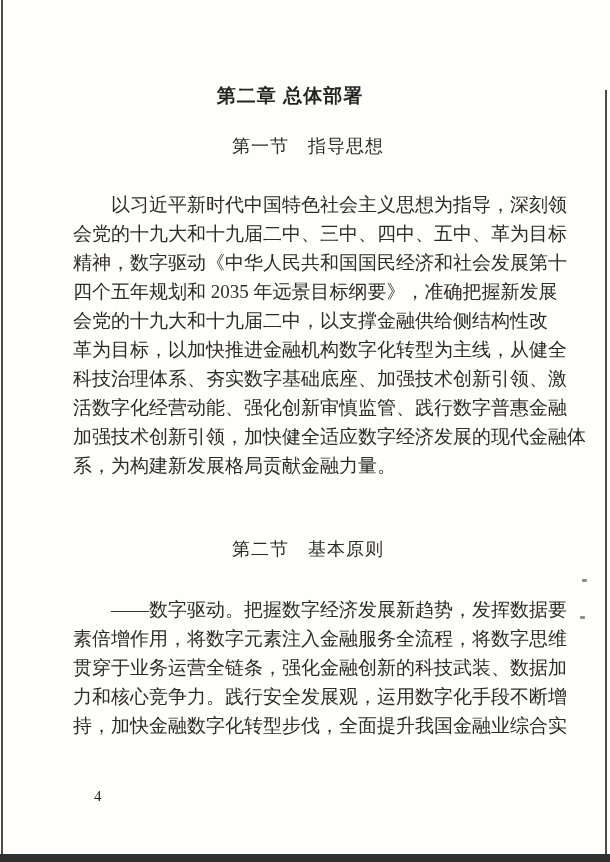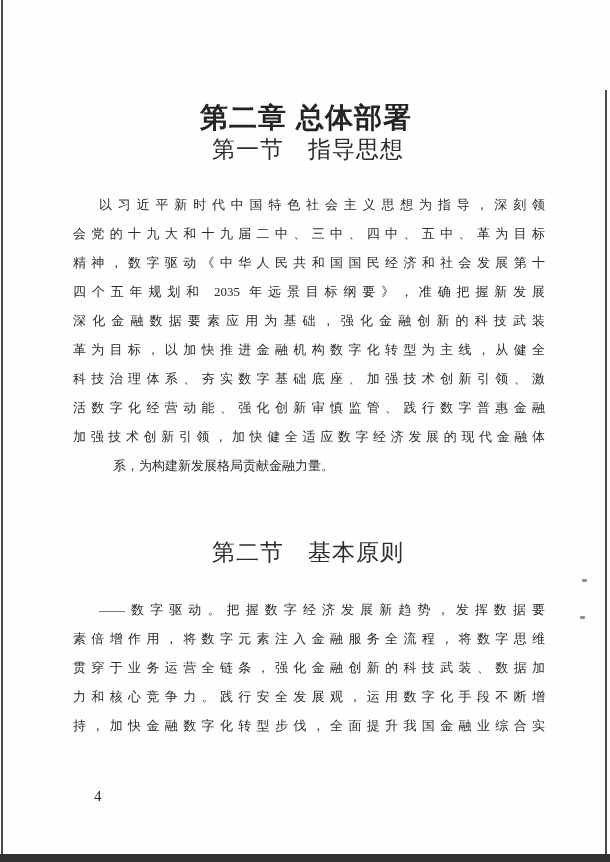--- a/index.html
+++ b/index.html
@@ -29,55 +29,55 @@
     position: absolute; left: 0; top: 854px;
     width: 610px; height: 8px; background: #313131;
   }
   .speck {
     position: absolute; background: #8d8d8d; border-radius: 1px;
   }
   .speck.s1 { left: 582px; top: 579px; width: 5px; height: 3px; }
   .speck.s2 { left: 580px; top: 616px; width: 5px; height: 3px; }
 
   .chapter-title {
-    position: absolute; left: 0; top: 83px; width: 580px; margin: 16px;
+    position: absolute; left: 0; top: 83px; width: 580px; margin: 0;
     text-align: center;
     font-family: "Liberation Sans", sans-serif;
     font-weight: bold;
-    font-size: 28px;
+    font-size: 19px;
     letter-spacing: 1px;
     color: #242424;
   }
   .sec-heading {
     position: absolute; left: 72px; width: 472px; margin: 0;
     text-align: center;
     font-weight: normal;
-    font-size: 23px;
+    font-size: 18px;
     letter-spacing: 1px;
     color: #2d2b29;
   }
   .sec1 { top: 134px; }
   .sec2 { top: 537px; }
 
   .para {
     position: absolute; left: 73px; width: 472px;
-    font-size: 13px;
+    font-size: 19px;
     line-height: 29px;
     color: #2d2b29;
   }
   .para1 { top: 190px; }
   .para2 { top: 595px; }
   .line {
     height: 29px;
     text-align: justify;
     text-align-last: justify;
     white-space: nowrap;
   }
   .line.first { text-indent: 2em; }
-  .line.last { text-align-last: left; margin-left: 40px; }
+  .line.last { text-align-last: left; }
 
   .page-number {
     position: absolute; left: 94px; top: 788px;
     font-size: 15px;
     color: #242424;
   }
 </style>
 </head>
 <body>
 
@@ -91,21 +91,21 @@
 
   <h1 class="chapter-title">第二章 总体部署</h1>
 
   <h2 class="sec-heading sec1">第一节　指导思想</h2>
 
   <div class="para para1">
       <div class="line first">以习近平新时代中国特色社会主义思想为指导，深刻领</div>
       <div class="line">会党的十九大和十九届二中、三中、四中、五中、革为目标</div>
       <div class="line">精神，数字驱动《中华人民共和国国民经济和社会发展第十</div>
       <div class="line">四个五年规划和 2035 年远景目标纲要》，准确把握新发展</div>
-      <div class="line">深化金融数据要素应用为基础，强化金融创新的科技武装</div>
+      <div class="line">会党的十九大和十九届二中，以支撑金融供给侧结构性改</div>
       <div class="line">革为目标，以加快推进金融机构数字化转型为主线，从健全</div>
       <div class="line">科技治理体系、夯实数字基础底座、加强技术创新引领、激</div>
       <div class="line">活数字化经营动能、强化创新审慎监管、践行数字普惠金融</div>
       <div class="line">加强技术创新引领，加快健全适应数字经济发展的现代金融体</div>
       <div class="line last">系，为构建新发展格局贡献金融力量。</div>
     </div>
 
   <h2 class="sec-heading sec2">第二节　基本原则</h2>
 
   <div class="para para2">

